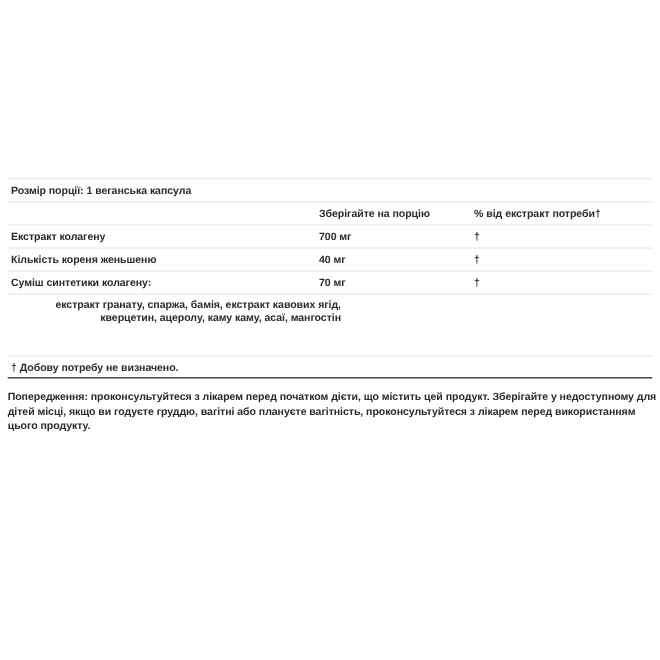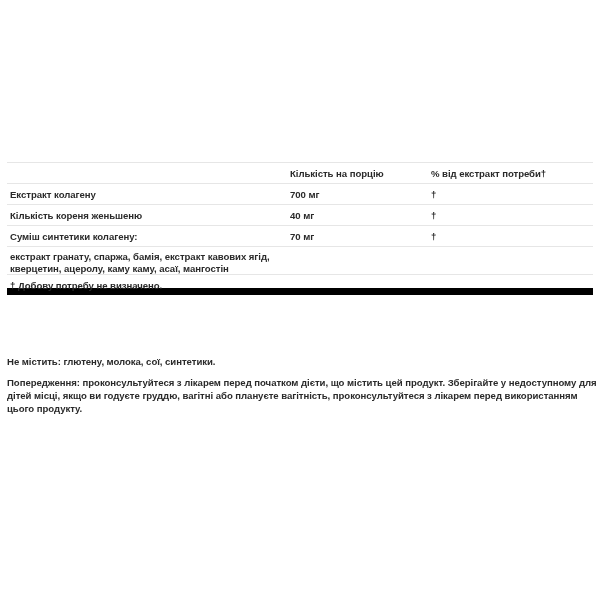--- a/index.html
+++ b/index.html
@@ -32,48 +32,53 @@
     .row .cell {
       position: absolute;
       top: 5px;
       white-space: nowrap;
     }
     .c1 { left: 3px; }
     .c2 { left: 283px; }
     .c3 { left: 424px; }
     .row.tall {
       height: 28px;
+      text-align: right;
     }
     .row.tall .cell {
       top: 4px;
       line-height: 12px;
       white-space: normal;
       width: 300px;
     }
     .row.last {
-      border-bottom: 7px solid #000000;
+      border-bottom: 1px solid #000000;
+      margin-top: 28px;
     }
     .notes {
       position: absolute;
       left: 7px;
       top: 355px;
       width: 590px;
       line-height: 13px;
     }
     .notes p {
       margin: 0 0 8px 0;
     }
   </style>
 </head>
 <body>
 
 <div class="facts">
   <div class="row">
+    <span class="cell c1">Розмір порції: 1 веганська капсула</span>
+  </div>
+  <div class="row">
     <span class="cell c1"></span>
-    <span class="cell c2">Кількість на порцію</span>
+    <span class="cell c2">Зберігайте на порцію</span>
     <span class="cell c3">% від екстракт потреби†</span>
   </div>
   <div class="row">
     <span class="cell c1">Екстракт колагену</span>
     <span class="cell c2">700 мг</span>
     <span class="cell c3">†</span>
   </div>
   <div class="row">
     <span class="cell c1">Кількість кореня женьшеню</span>
     <span class="cell c2">40 мг</span>
@@ -86,15 +91,14 @@
   </div>
   <div class="row tall">
     <span class="cell c1">екстракт гранату, спаржа, бамія, екстракт кавових ягід, кверцетин, ацеролу, каму каму, асаї, мангостін</span>
   </div>
   <div class="row last">
     <span class="cell c1">† Добову потребу не визначено.</span>
   </div>
 </div>
 
 <div class="notes">
-  <p>Не містить: глютену, молока, сої,  синтетики.</p>
   <p>Попередження: проконсультуйтеся з лікарем перед початком дієти, що містить цей продукт. Зберігайте у недоступному для дітей місці, якщо ви годуєте груддю, вагітні або плануєте вагітність, проконсультуйтеся з лікарем перед використанням цього продукту.</p>
 </div>
 
 </body></html>

